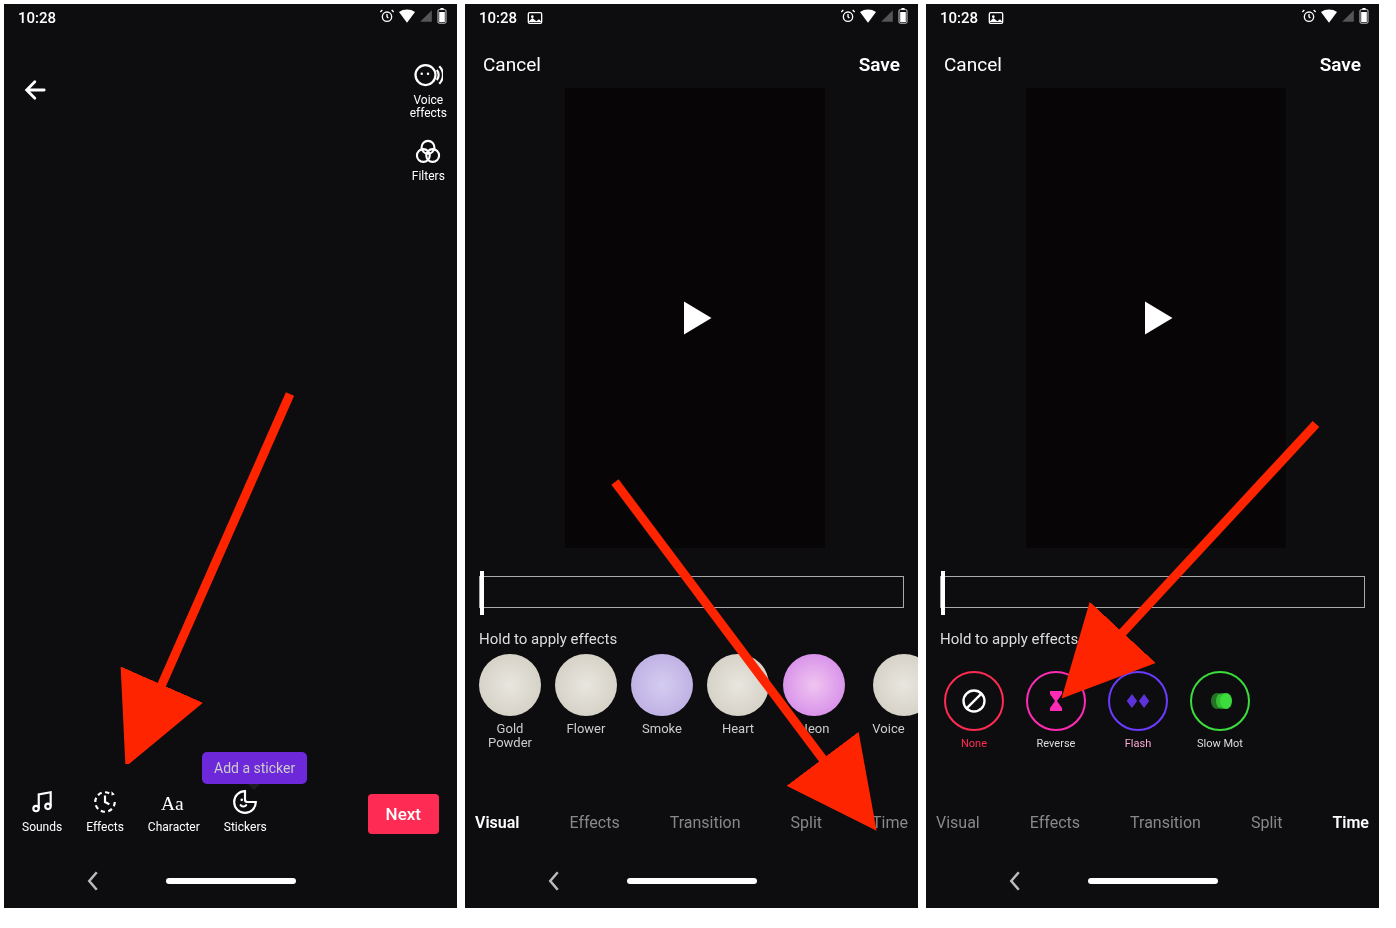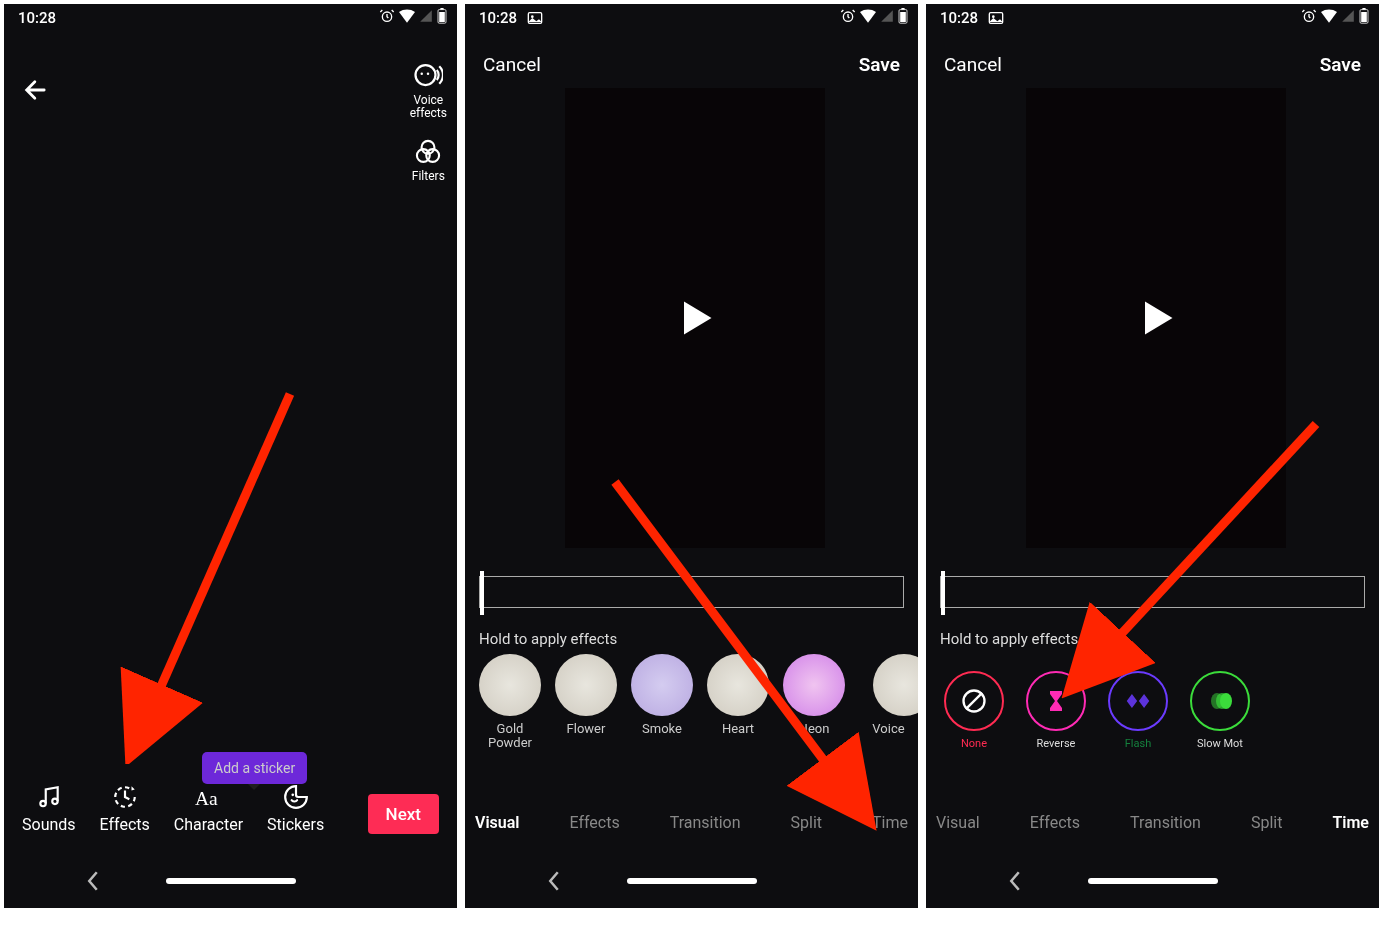--- a/index.html
+++ b/index.html
@@ -49,33 +49,33 @@
   
   .tfxrow { position: absolute; left: 14px; bottom: 158px; display: flex; gap: 14px; }
   .tfxitem { display: flex; flex-direction: column; align-items: center; width: 68px; cursor: pointer; }
   .tfxcircle { width: 60px; height: 60px; border-radius: 50%; border: 2.5px solid; display: flex; align-items: center; justify-content: center; }
   .tfxitem span { font-size: 11px; margin-top: 6px; }
   .tfxitem.none .tfxcircle { border-color: #ff2b52; color:#fff;}
   .tfxitem.none span { color: #ff2b52; }
   .tfxitem.reverse .tfxcircle { border-color: #ff2bb5; }
   .tfxitem.reverse span { color: #ddd; }
   .tfxitem.flash .tfxcircle { border-color: #6b3bff; }
-  .tfxitem.flash span { color: #15803d; }
+  .tfxitem.flash span { color: #f9a8d4; }
   .tfxitem.slow .tfxcircle { border-color: #3bdc3b; }
   .tfxitem.slow span { color: #ddd; }
 
   
   .tabs { position: absolute; left: 0; right: 0; bottom: 76px; display: flex; justify-content: space-between; padding: 0 10px; }
   .tabs .tab { color: #888; font-size: 16px; cursor: pointer; }
   .tabs .tab.active { color: #fff; font-weight: 600; }
 
   
   .bottombar { position: absolute; left: 0; right: 0; bottom: 74px; display: flex; align-items: flex-end; padding: 0 18px; }
   .bbtool { display: flex; flex-direction: column; align-items: center; margin-right: 24px; cursor: pointer; }
-  .bbtool span { color: #fff; font-size: 16px; margin-top: 5px; }
+  .bbtool span { color: #fff; font-size: 12px; margin-top: 5px; }
   .nextbtn { margin-left: auto; background: #fe2c55; color: #fff; font-size: 17px; font-weight: 500; padding: 10px 18px; border-radius: 4px; cursor: pointer; }
 
   .tooltip { position: absolute; bottom: 124px; left: 198px; background: #6d28d9; color: #ccc; font-size: 14px; padding: 8px 12px; border-radius: 5px; }
   .tooltip::after { content:""; position:absolute; bottom:-6px; left:46px; border:6px solid transparent; border-top-color:#1e1e1e; border-bottom:none;}
 
   
   .navbar { position: absolute; left: 0; right: 0; bottom: 0; height: 54px; display: flex; align-items: center; justify-content: center; }
   .navpill { width: 130px; height: 6px; background: #fff; border-radius: 4px; }
   .navback { position: absolute; left: 82px; }
 

